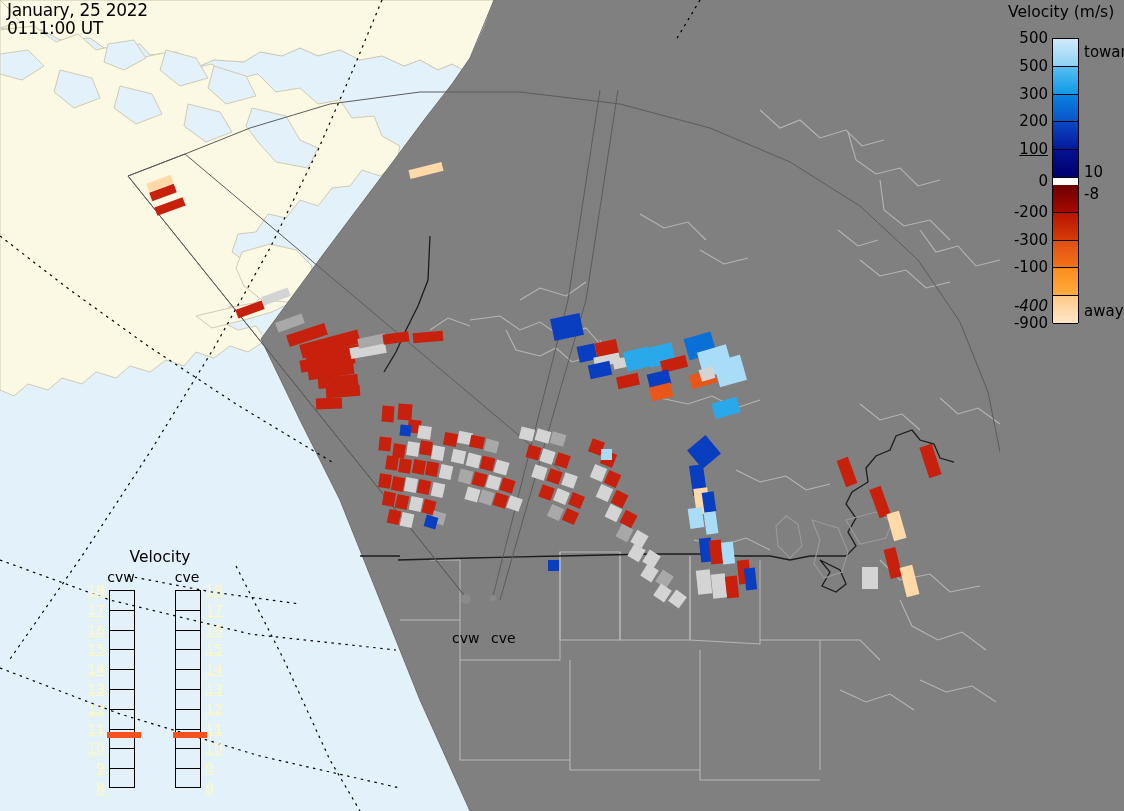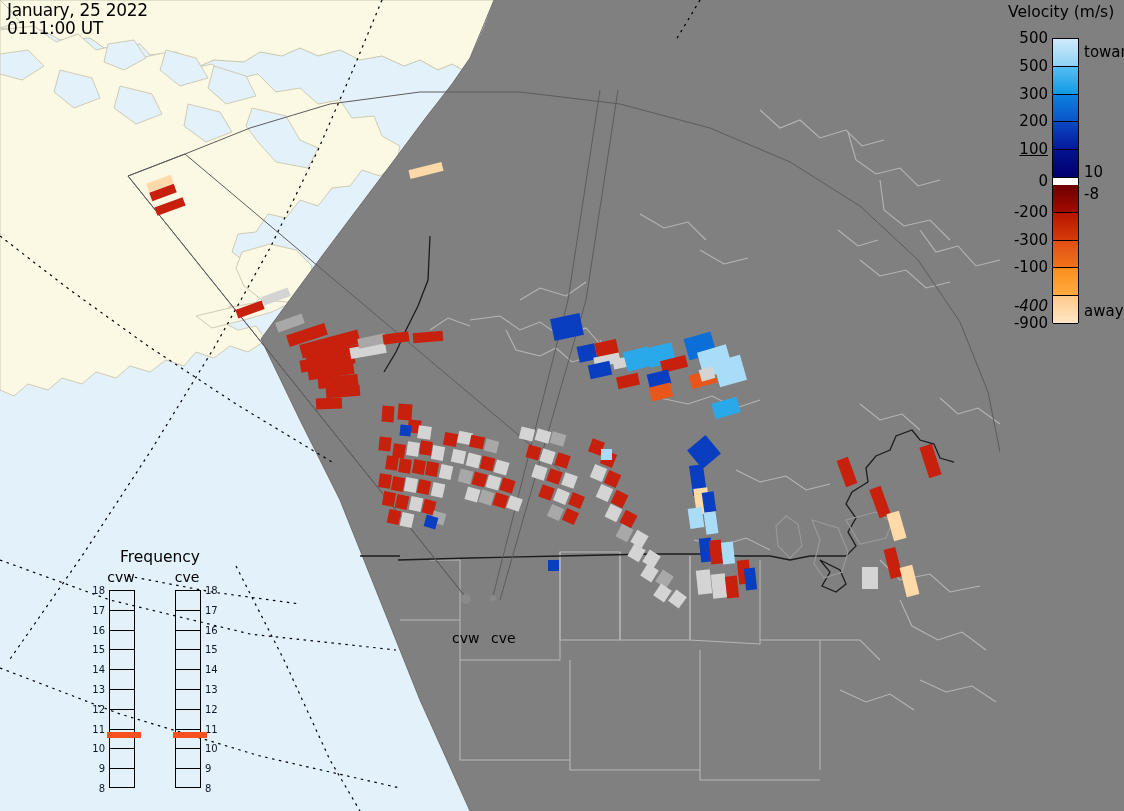--- a/index.html
+++ b/index.html
@@ -25,21 +25,21 @@
   .cb-tick{position:absolute;right:0;transform:translateY(-50%);font-size:15px;color:#000;white-space:nowrap;text-align:right;}
   #cb-ticks{position:absolute;left:0;top:38px;width:48px;height:285px;}
   .cb-side{position:absolute;left:84px;font-size:15px;color:#000;white-space:nowrap;transform:translateY(-50%);}
 
   
   #freq{position:absolute;left:85px;top:548px;width:150px;height:245px;}
   .freq-title{position:absolute;width:100%;text-align:center;top:0;font-size:15.5px;color:#000;}
   .freq-sub{position:absolute;top:21px;font-size:14px;color:#000;text-align:center;}
   .freq-bar{position:absolute;border:1.6px solid #000;box-sizing:border-box;background:transparent;}
   .freq-seg{position:absolute;left:0;width:100%;border-bottom:1.3px solid #000;box-sizing:border-box;}
-  .freq-lab{position:absolute;font-size:10px;color:#0f172a;transform:translateY(-50%);white-space:nowrap;}
+  .freq-lab{position:absolute;font-size:14px;color:#fef9c3;transform:translateY(-50%);white-space:nowrap;text-decoration:underline;}
   .freq-mark{position:absolute;height:6px;background:#f4511e;}
 
   
   .site-lab{position:absolute;font-size:14px;color:#000;white-space:nowrap;}
 </style>
 </head>
 <body>
 
 <div id="root">
 
@@ -326,21 +326,21 @@
 
     <div class="site-lab" style="left:452px;top:630px;">cvw</div>
     <div class="site-lab" style="left:491px;top:630px;">cve</div>
 
     <div class="title-block">
       <div>January, 25 2022</div>
       <div>0111:00 UT</div>
     </div>
 
     <div id="freq">
-      <div class="freq-title">Frequency</div>
+      <div class="freq-title">Velocity</div>
       <div class="freq-sub" style="left:12px;width:48px;">cvw</div>
       <div class="freq-sub" style="left:78px;width:48px;">cve</div>
 
       <div class="freq-bar" id="freq-bar-cvw" style="left:24px;top:42px;width:26px;height:198px;">
           <div class="freq-seg" style="top: 0px; height: 19.8px;"></div>
           <div class="freq-seg" style="top: 19.8px; height: 19.8px;"></div>
           <div class="freq-seg" style="top: 39.6px; height: 19.8px;"></div>
           <div class="freq-seg" style="top: 59.4px; height: 19.8px;"></div>
           <div class="freq-seg" style="top: 79.2px; height: 19.8px;"></div>
           <div class="freq-seg" style="top: 99px; height: 19.8px;"></div>

